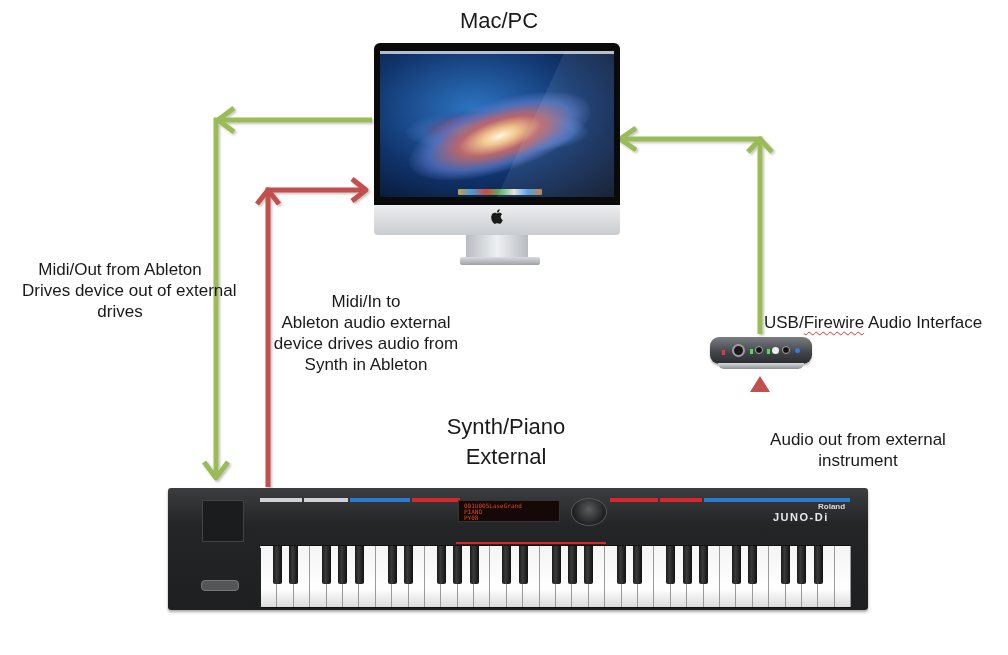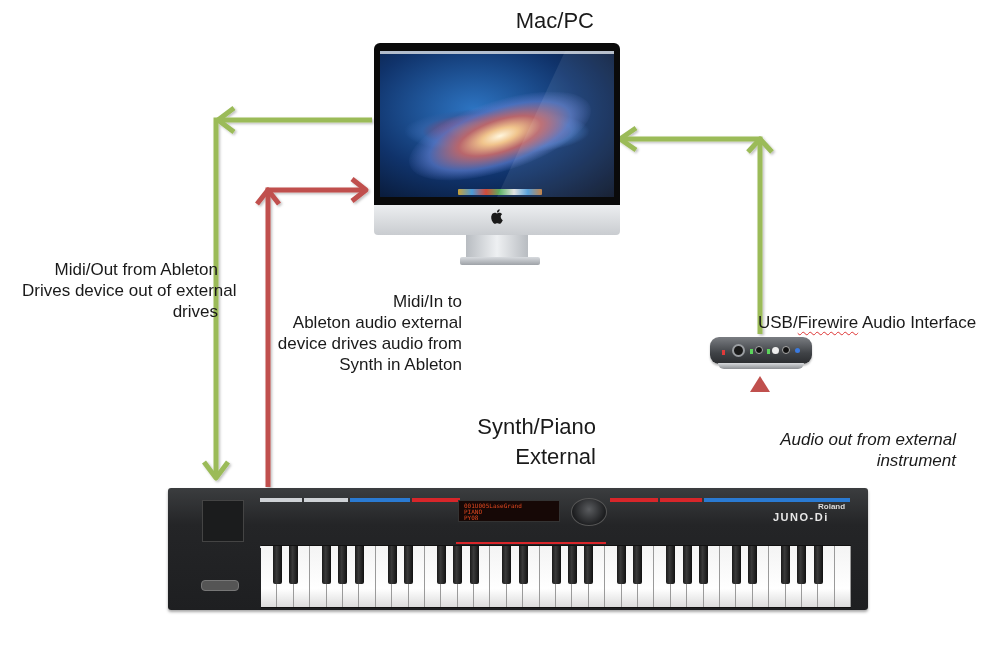--- a/index.html
+++ b/index.html
@@ -1,20 +1,20 @@
 <!DOCTYPE html>
 <html><head>
   <meta charset="utf-8">
   <style>
     html, body { margin:0; padding:0; }
     body { width:1008px; height:655px; background:#ffffff; position:relative; overflow:hidden;
            font-family:"Liberation Sans", "DejaVu Sans", sans-serif; color:#1a1a1a; }
     .label { position:absolute; text-align:center; font-size:17px; line-height:21px; color:#1a1a1a; }
     .label.big { font-size:22px; line-height:30px; }
-    .label .line { display:block; white-space:nowrap;text-align:right; }
+    .label .line { display:block; white-space:nowrap; }
     .spell { text-decoration: underline wavy #d33; text-decoration-thickness:1px; text-underline-offset:3px; }
     svg.arrows { position:absolute; left:0; top:0; }
 
     
     .imac { position:absolute; left:374px; top:43px; width:246px; height:224px; }
     .imac .bezel { position:absolute; left:0; top:0; width:246px; height:162px; background:#0a0a0a;
                    border-radius:6px 6px 0 0; }
     .imac .screen { position:absolute; left:6px; top:8px; width:234px; height:146px; overflow:hidden;
                     background: radial-gradient(ellipse 55% 22% at 50% 55%, #f5e7c7 0%, #d89c6a 18%, #7b4d7a 38%, #2f5fa4 58%, transparent 72%),
                                 radial-gradient(ellipse at 40% 40%, #2d74c2 0%, #10336b 55%, #061024 100%); }
@@ -103,25 +103,25 @@
   <span class="line">drives</span>
 </div>
 
 <div class="label" style="left:270px; top:291px; width:192px;">
   <span class="line">Midi/In to</span>
   <span class="line">Ableton audio external</span>
   <span class="line">device drives audio from</span>
   <span class="line">Synth in Ableton</span>
 </div>
 
-<div class="label" style="left:729px; top:312px; width:210px; text-align:left;padding-left:29px;">
+<div class="label" style="left:764px; top:312px; width:210px; text-align:left;">
   <span class="line"><span>USB/</span><span class="spell">Firewire</span><span> Audio Interface</span></span>
 </div>
 
-<div class="label" style="left:760px; top:429px; width:196px;font-style:italic;">
+<div class="label" style="left:760px; top:429px; width:196px;">
   <span class="line">Audio out from external</span>
   <span class="line">instrument</span>
 </div>
 
 <div class="label big" style="left:416px; top:412px; width:180px;">
   <span class="line">Synth/Piano</span>
   <span class="line">External</span>
 </div>
 
 <div class="imac">

